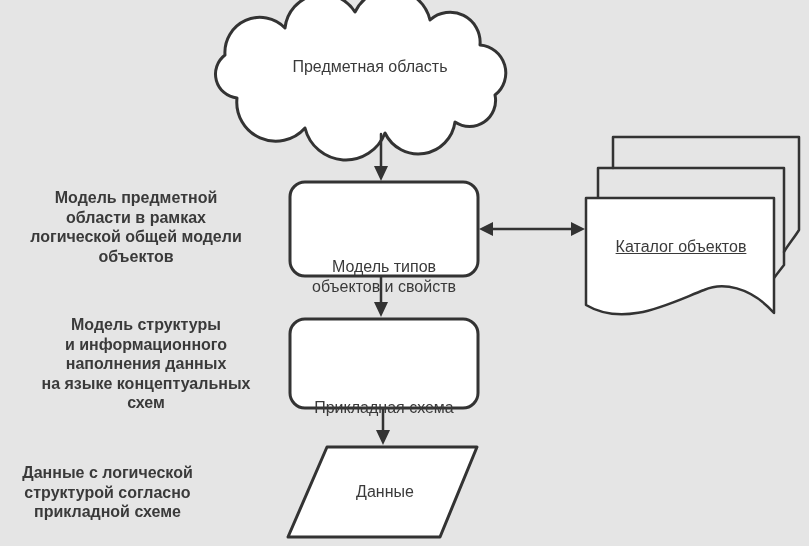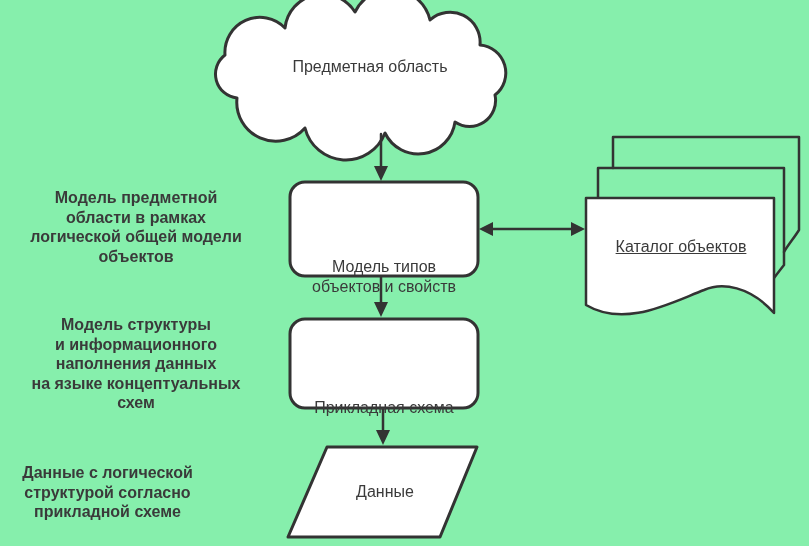--- a/index.html
+++ b/index.html
@@ -5,21 +5,21 @@
   html, body {
     margin: 0;
     padding: 0;
     background: #ffffff;
     font-family: "Liberation Sans", sans-serif;
   }
   #stage {
     position: relative;
     width: 809px;
     height: 546px;
-    background: #86efac;
+    background: #e5e5e5;
     overflow: hidden;
   }
   #shapes {
     position: absolute;
     left: 0;
     top: 0;
   }
   .label {
     position: absolute;
     color: #3a3a3a;
@@ -112,21 +112,21 @@
     <div>Каталог объектов</div>
   </div>
 
   <div class="label" style="left:0px; top:188px; width:272px;">
     <div>Модель предметной</div>
     <div>области в рамках</div>
     <div>логической общей модели</div>
     <div>объектов</div>
   </div>
 
-  <div class="label" style="left:0px; top:315px; width:272px;">
+  <div class="label" style="left:10px; top:315px; width:272px;">
     <div>Модель структуры</div>
     <div>и информационного</div>
     <div>наполнения данных</div>
     <div>на языке концептуальных</div>
     <div>схем</div>
   </div>
 
   <div class="label" style="left:0px; top:463px; width:215px;">
     <div>Данные с логической</div>
     <div>структурой согласно</div>

